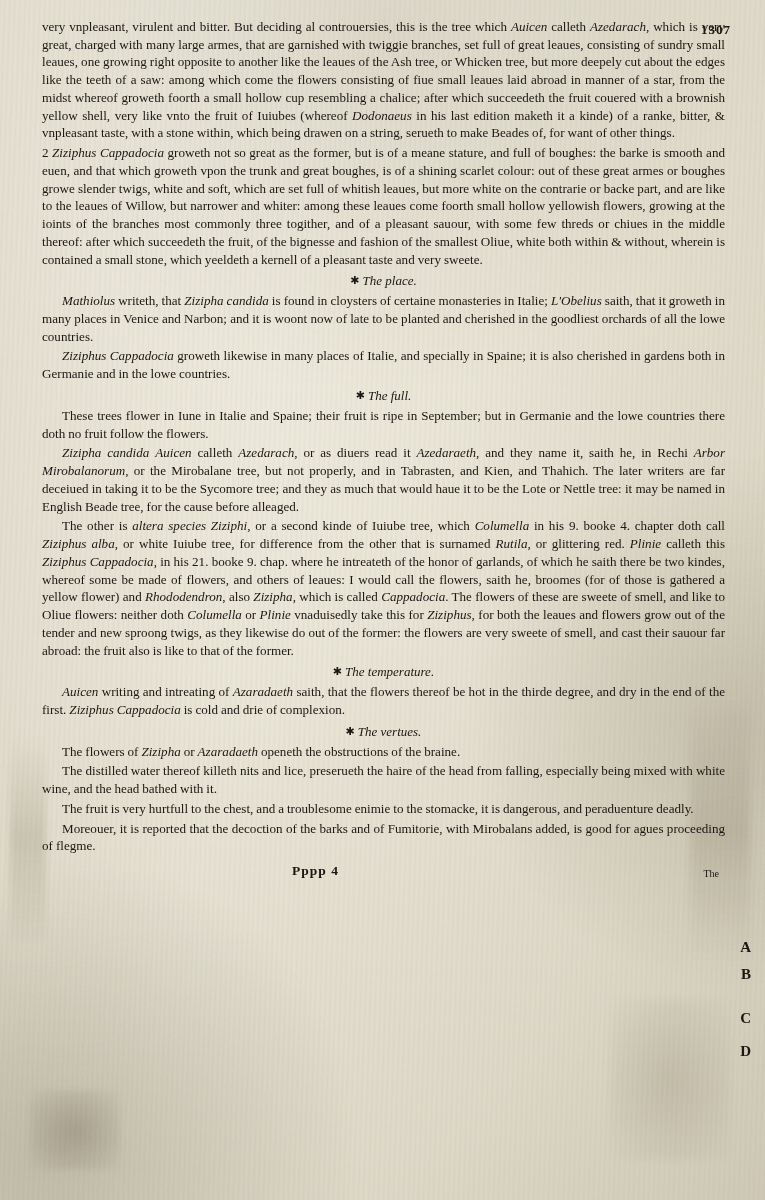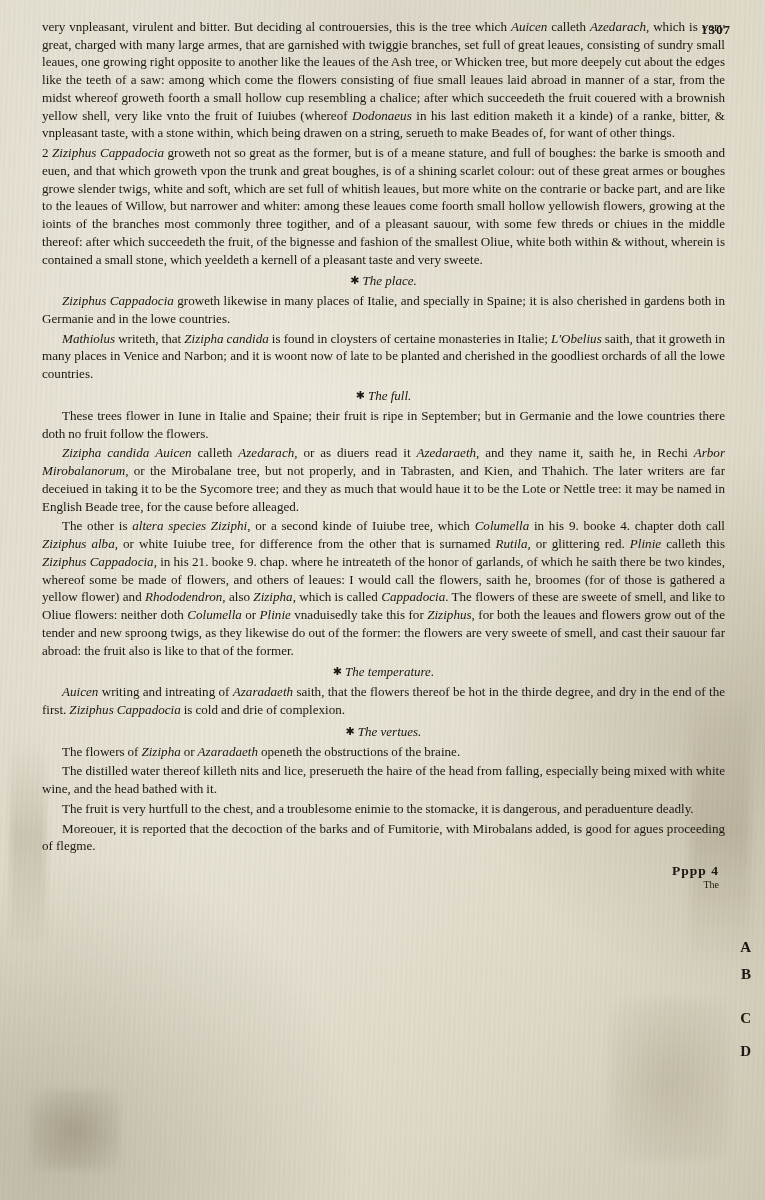--- a/index.html
+++ b/index.html
@@ -99,21 +99,20 @@
     font-weight: 700;
     z-index: 5;
   }
   .catch-row {
     display: flex;
     justify-content: space-between;
     align-items: flex-end;
     margin-top: 8px;
     padding: 0 6px 0 0;
     font-size: 13.5px;
-    flex-direction: column;
   }
   .signature {
     margin-left: 250px;
     letter-spacing: 1px;
     font-weight: 700;
   }
   .catchword { font-size: 10px; }
   .smear {
     position: absolute;
     z-index: 1;
@@ -152,22 +151,22 @@
 
     <p class="blk hang">
       <span class="num">2</span>
       <span><i>Ziziphus <i>Cappadocia</i></i> groweth not so great as the former, but is of a meane stature, and full of boughes: the barke is smooth and euen, and that which groweth vpon the trunk and great boughes, is of a shining scarlet colour: out of these great armes or boughes growe slender twigs, white and soft, which are set full of whitish leaues, but more white on the contrarie or backe part, and are like to the leaues of Willow, but narrower and whiter: among these leaues come foorth small hollow yellowish flowers, growing at the ioints of the branches most commonly three togither, and of a pleasant sauour, with some few threds or chiues in the middle thereof: after which succeedeth the fruit, of the bignesse and fashion of the smallest Oliue, white both within &amp; without, wherein is contained a small stone, which yeeldeth a kernell of a pleasant taste and very sweete.</span>
     </p>
 
     <div class="sec-head">
       <span class="star">✱</span><span>The place.</span>
     </div>
 
+    <p class="blk indent"><i>Mathiolus</i> writeth, that <i>Zizipha candida</i> is found in cloysters of certaine monasteries in Italie; <i>L'Obelius</i> saith, that it groweth in many places in Venice and Narbon; and it is woont now of late to be planted and cherished in the goodliest orchards of all the lowe countries.</p>
     <p class="blk indent"><i>Ziziphus <i>Cappadocia</i></i> groweth likewise in many places of Italie, and specially in Spaine; it is also cherished in gardens both in Germanie and in the lowe countries.</p>
-    <p class="blk indent"><i>Mathiolus</i> writeth, that <i>Zizipha candida</i> is found in cloysters of certaine monasteries in Italie; <i>L'Obelius</i> saith, that it groweth in many places in Venice and Narbon; and it is woont now of late to be planted and cherished in the goodliest orchards of all the lowe countries.</p>
 
     <div class="sec-head">
       <span class="star">✱</span><span>The full.</span>
     </div>
 
     <p class="blk indent">These trees flower in Iune in Italie and Spaine; their fruit is ripe in September; but in Germanie and the lowe countries there doth no fruit follow the flowers.</p>
 
 
     <p class="blk indent"><i>Zizipha candida</i> <i>Auicen</i> calleth <i>Azedarach</i>, or as diuers read it <i>Azedaraeth</i>, and they name it, saith he, in Rechi <i>Arbor Mirobalanorum</i>, or the Mirobalane tree, but not properly, and in Tabrasten, and Kien, and Thahich. The later writers are far deceiued in taking it to be the Sycomore tree; and they as much that would haue it to be the Lote or Nettle tree: it may be named in English Beade tree, for the cause before alleaged.</p>
     <p class="blk indent">The other is <i>altera species Ziziphi</i>, or a second kinde of Iuiube tree, which <i>Columella</i> in his 9. booke 4. chapter doth call <i>Ziziphus alba</i>, or white Iuiube tree, for difference from the other that is surnamed <i>Rutila</i>, or glittering red. <i>Plinie</i> calleth this <i>Ziziphus <i>Cappadocia</i></i>, in his 21. booke 9. chap. where he intreateth of the honor of garlands, of which he saith there be two kindes, whereof some be made of flowers, and others of leaues: I would call the flowers, saith he, broomes (for of those is gathered a yellow flower) and <i>Rhododendron</i>, also <i>Zizipha</i>, which is called <i>Cappadocia</i>. The flowers of these are sweete of smell, and like to Oliue flowers: neither doth <i>Columella</i> or <i>Plinie</i> vnaduisedly take this for <i>Ziziphus</i>, for both the leaues and flowers grow out of the tender and new sproong twigs, as they likewise do out of the former: the flowers are very sweete of smell, and cast their sauour far abroad: the fruit also is like to that of the former.</p>

